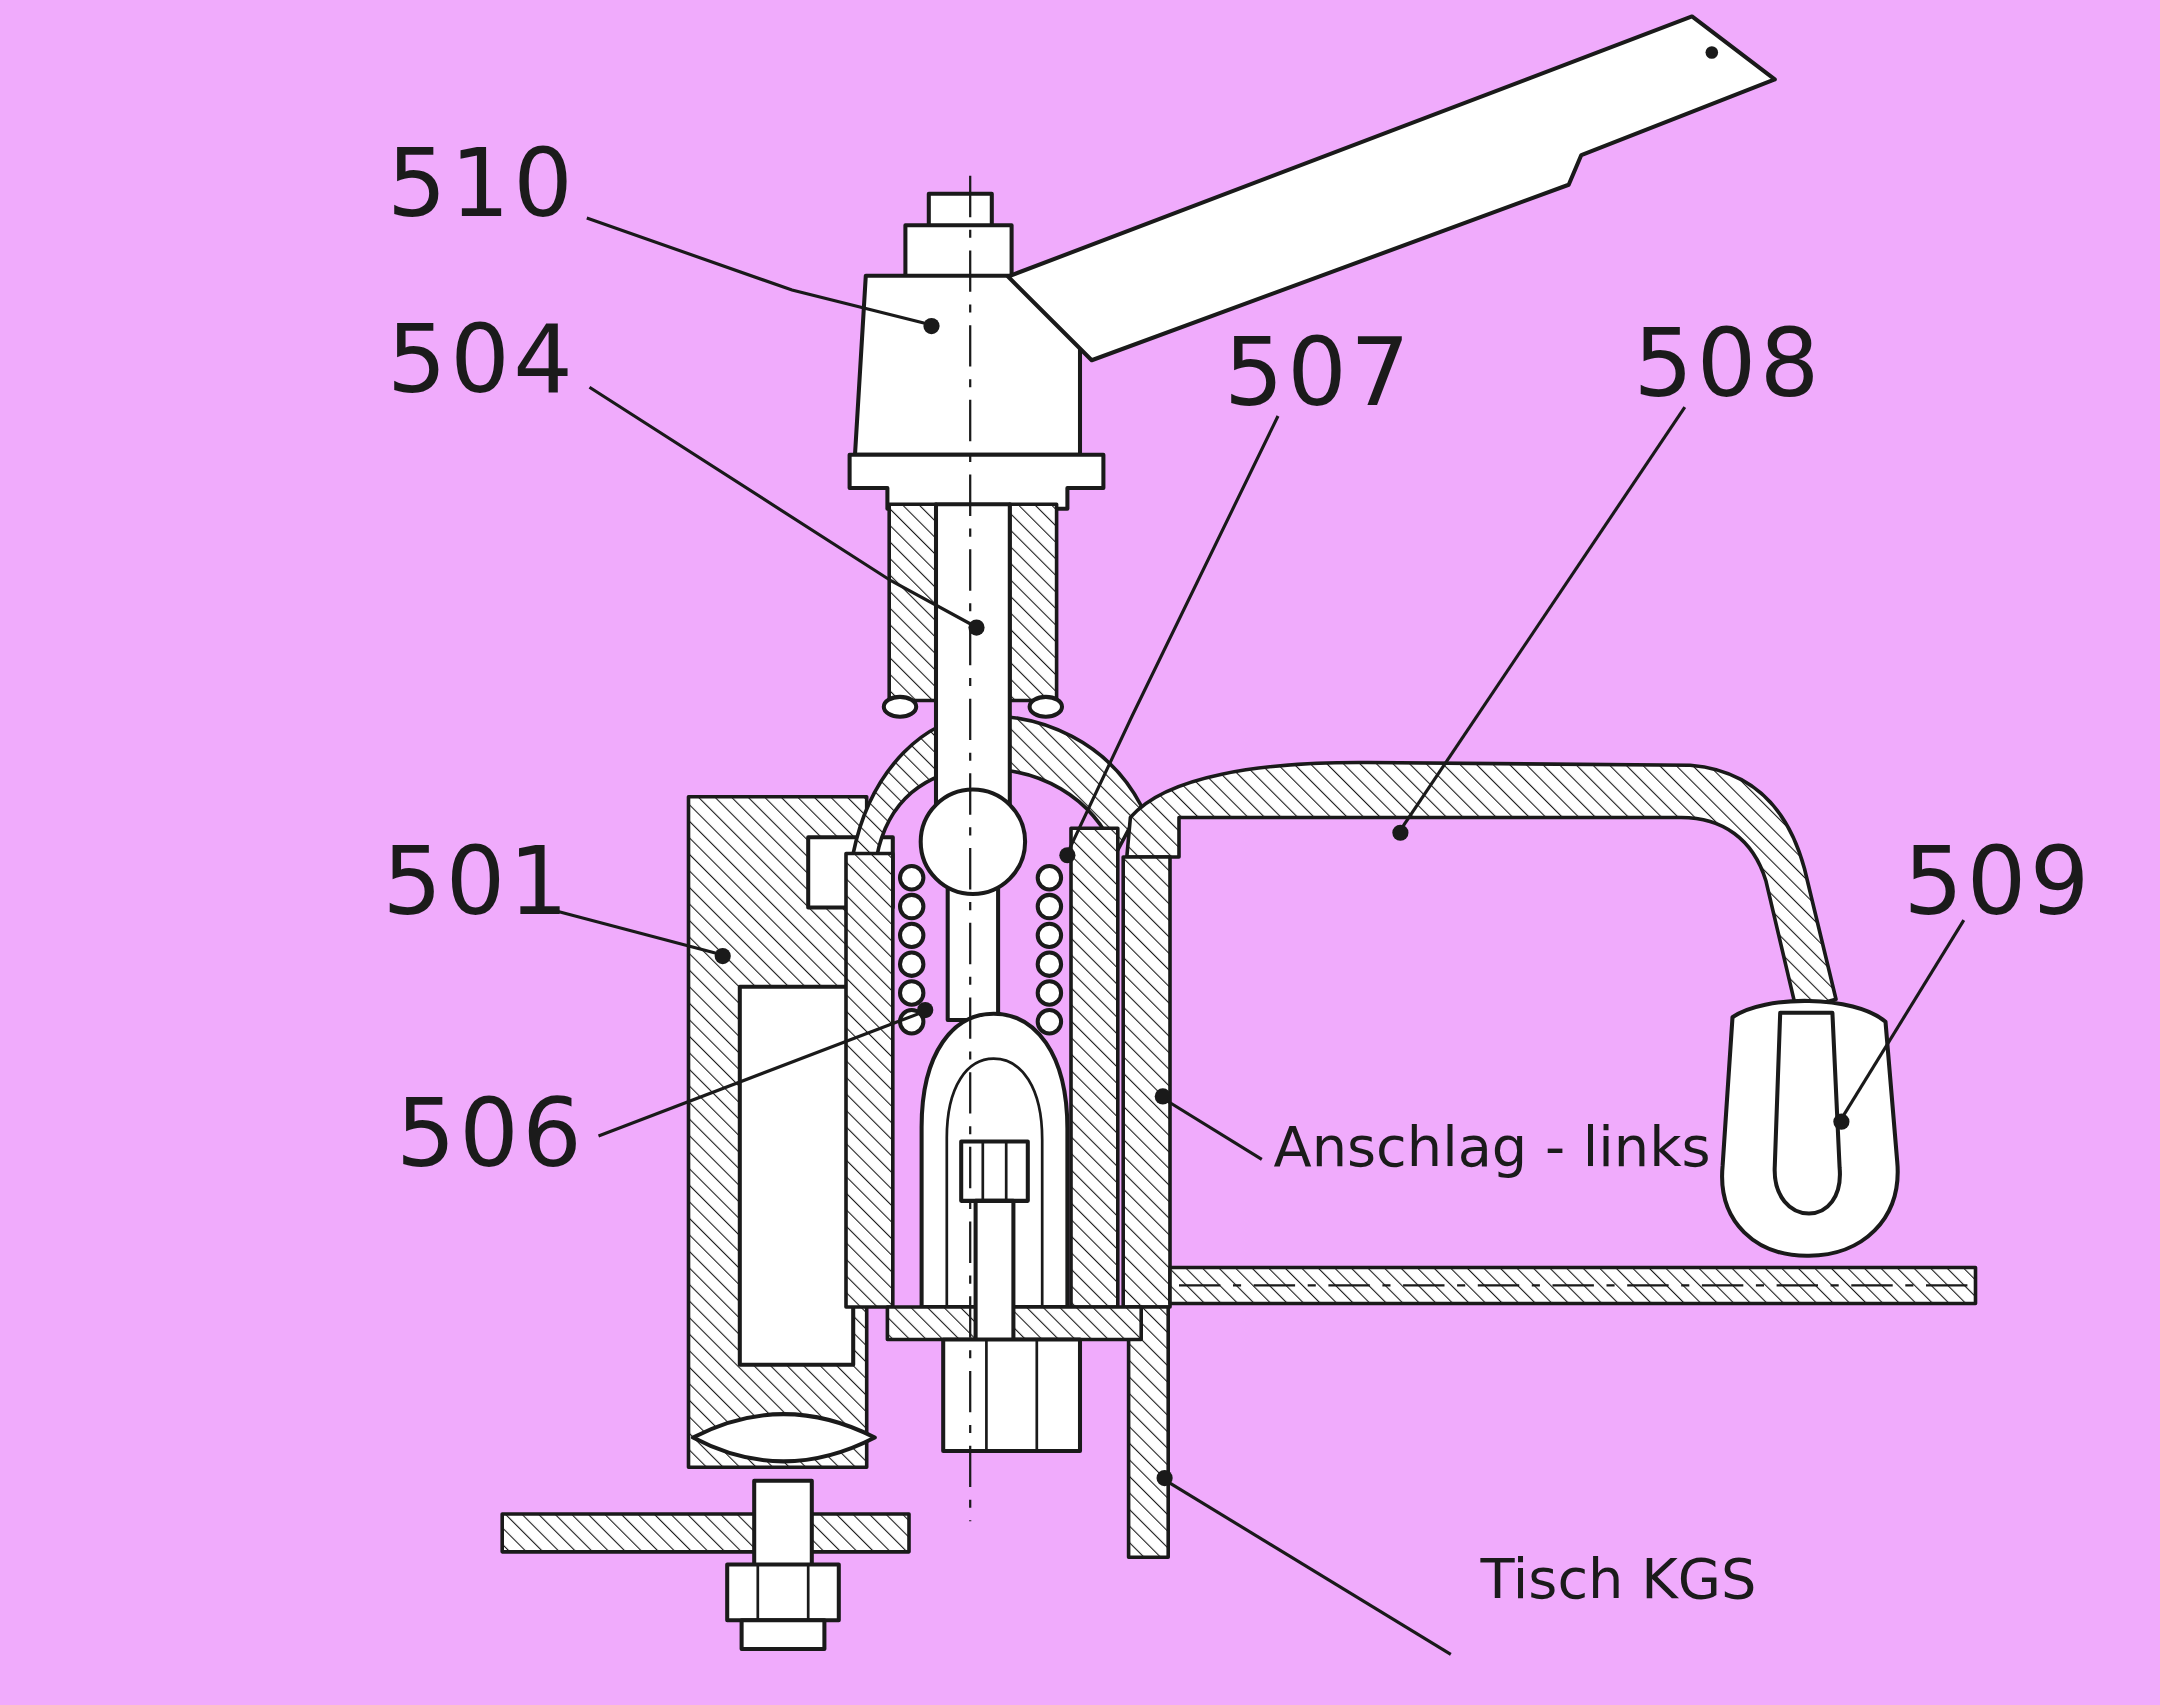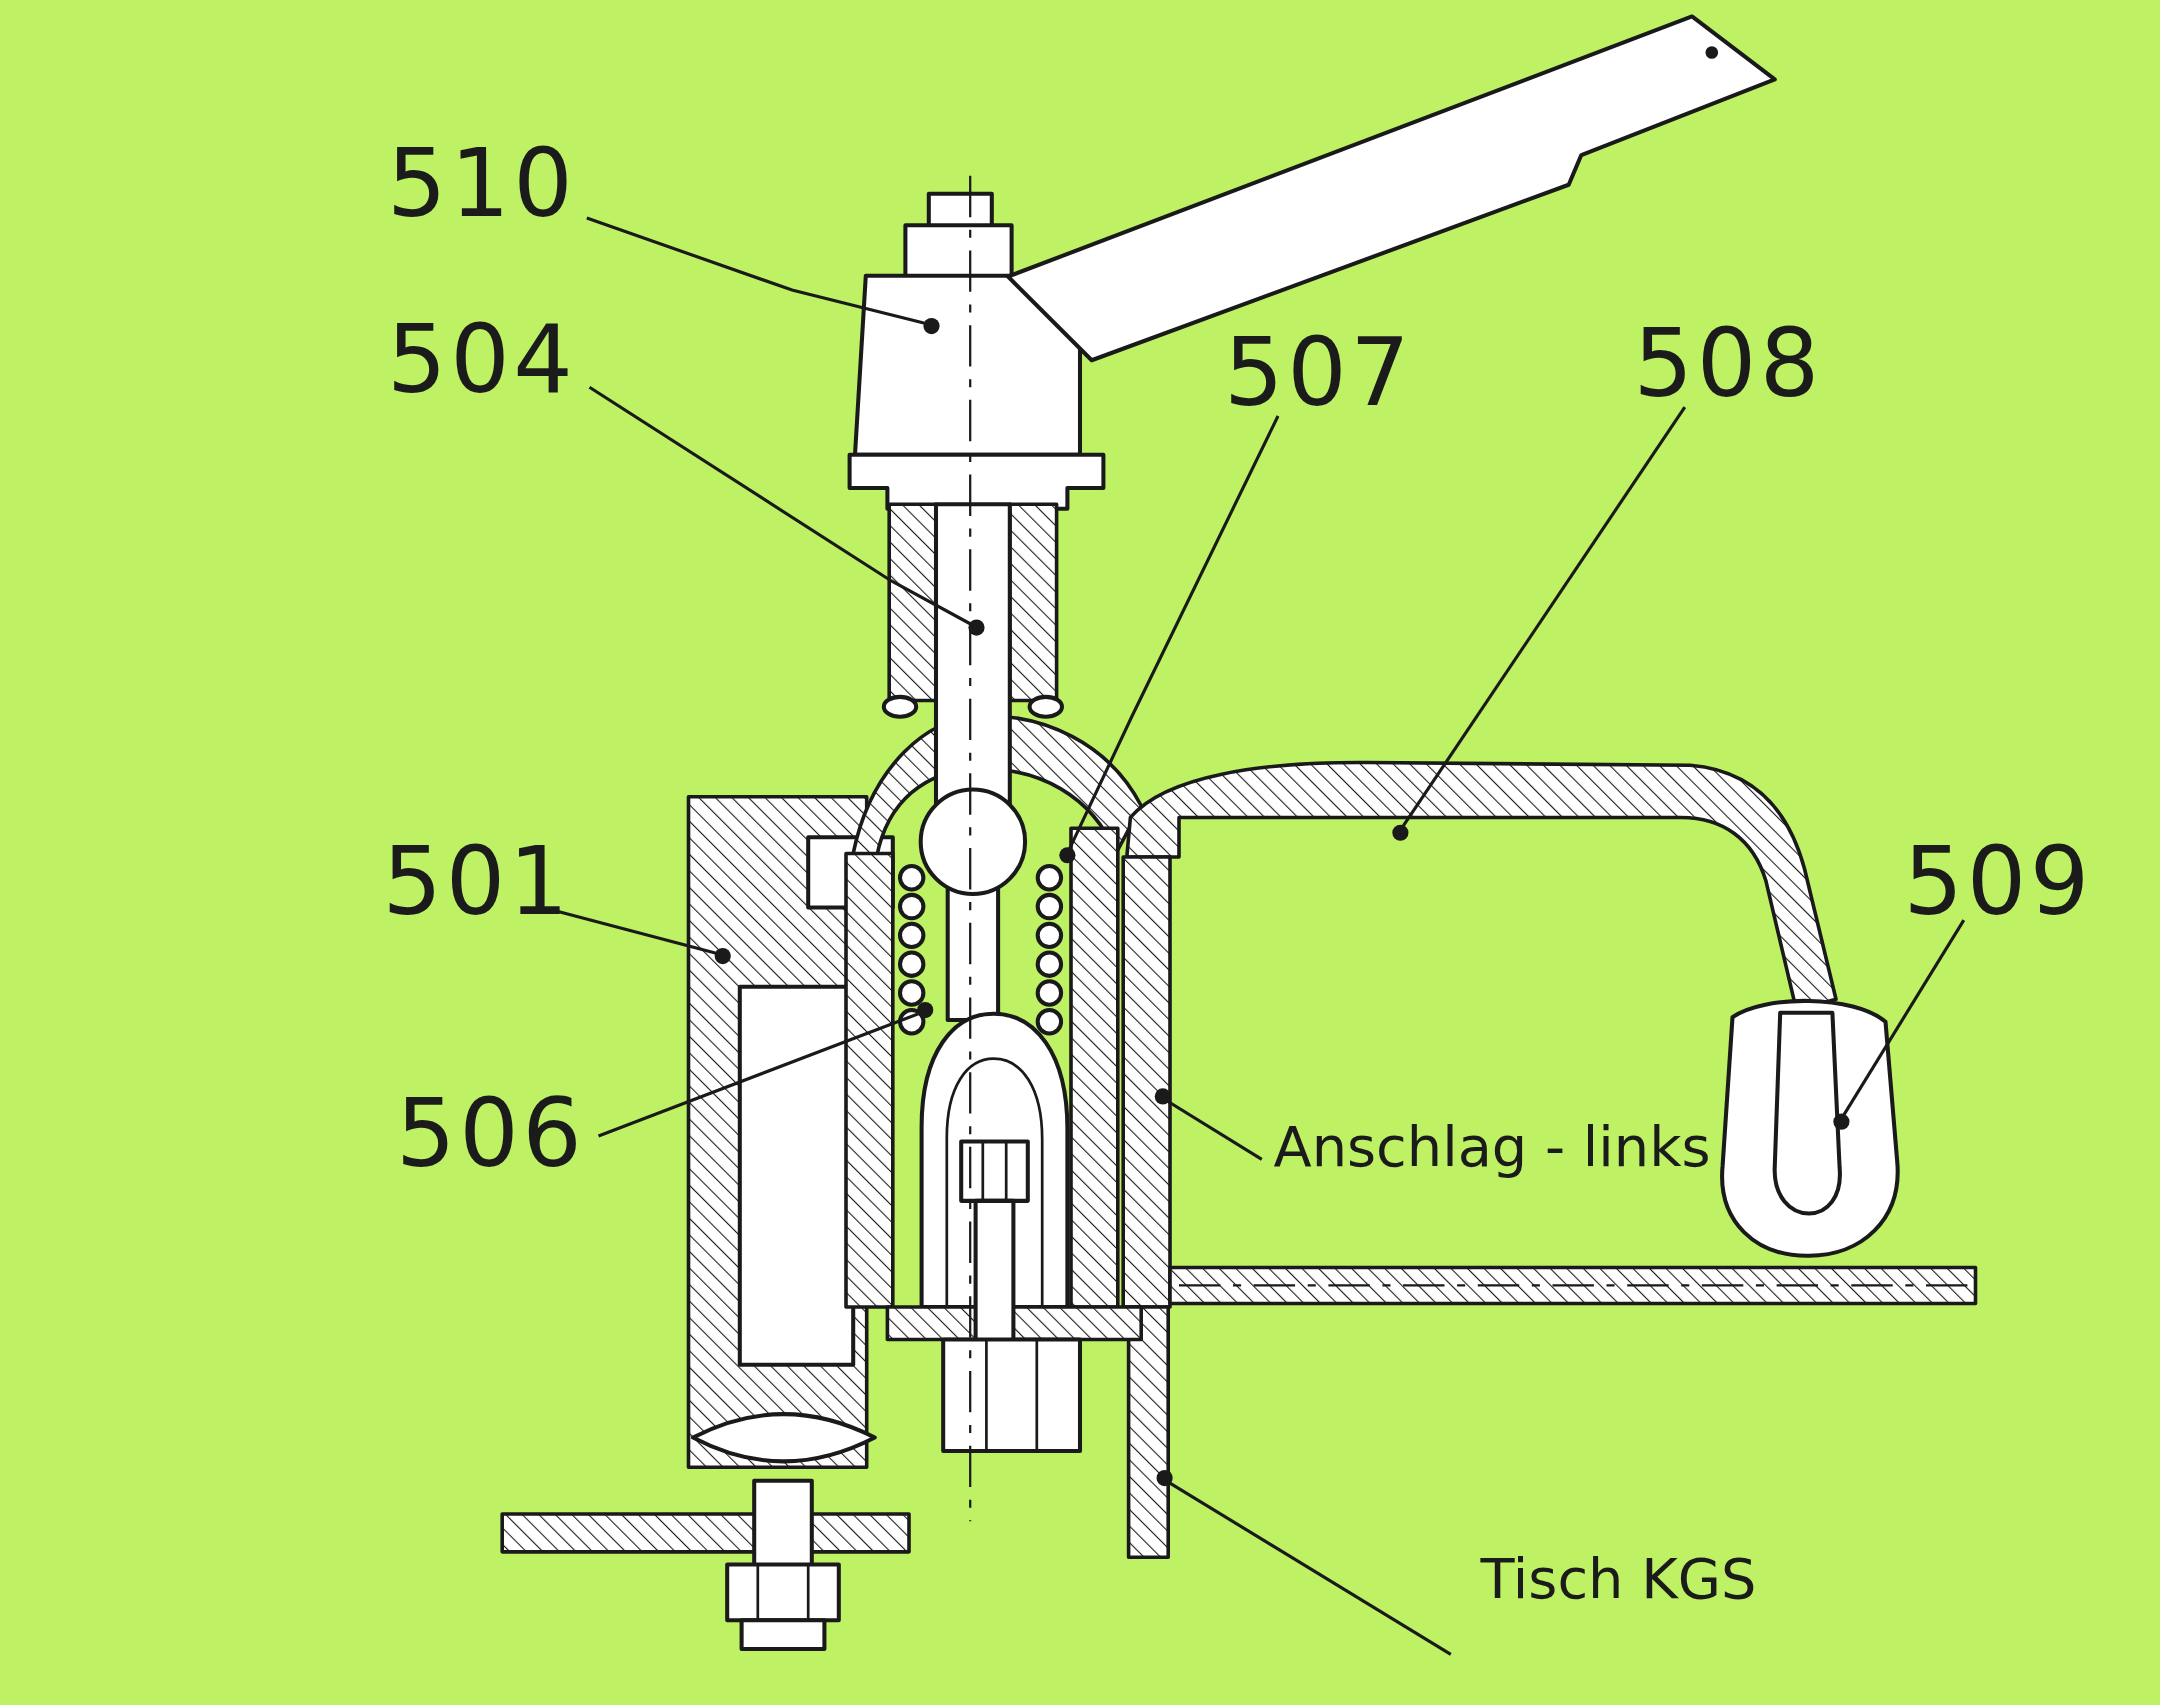--- a/index.html
+++ b/index.html
@@ -7,21 +7,21 @@
     padding: 0;
     background: #ffffff;
     width: 2160px;
     height: 1706px;
     font-family: "DejaVu Sans", sans-serif;
   }
   .sheet {
     position: relative;
     width: 2160px;
     height: 1706px;
-    background: #bef264;
+    background: #f0abfc;
     overflow: hidden;
   }
   svg { position: absolute; inset: 0; }
   .outline  { fill: #ffffff; stroke: #1a1a1a; stroke-width: 4.5; stroke-linejoin: round; }
   .hatched  { fill: url(#hatch); stroke: #1a1a1a; stroke-width: 4; stroke-linejoin: round; }
   .thin     { fill: none; stroke: #1a1a1a; stroke-width: 3; }
   .leader   { fill: none; stroke: #1a1a1a; stroke-width: 3.5; }
   .dot      { fill: #1a1a1a; stroke: none; }
   .centerln { fill: none; stroke: #1a1a1a; stroke-width: 2.5; stroke-dasharray: 46 14 9 14; }
   .part-num {

